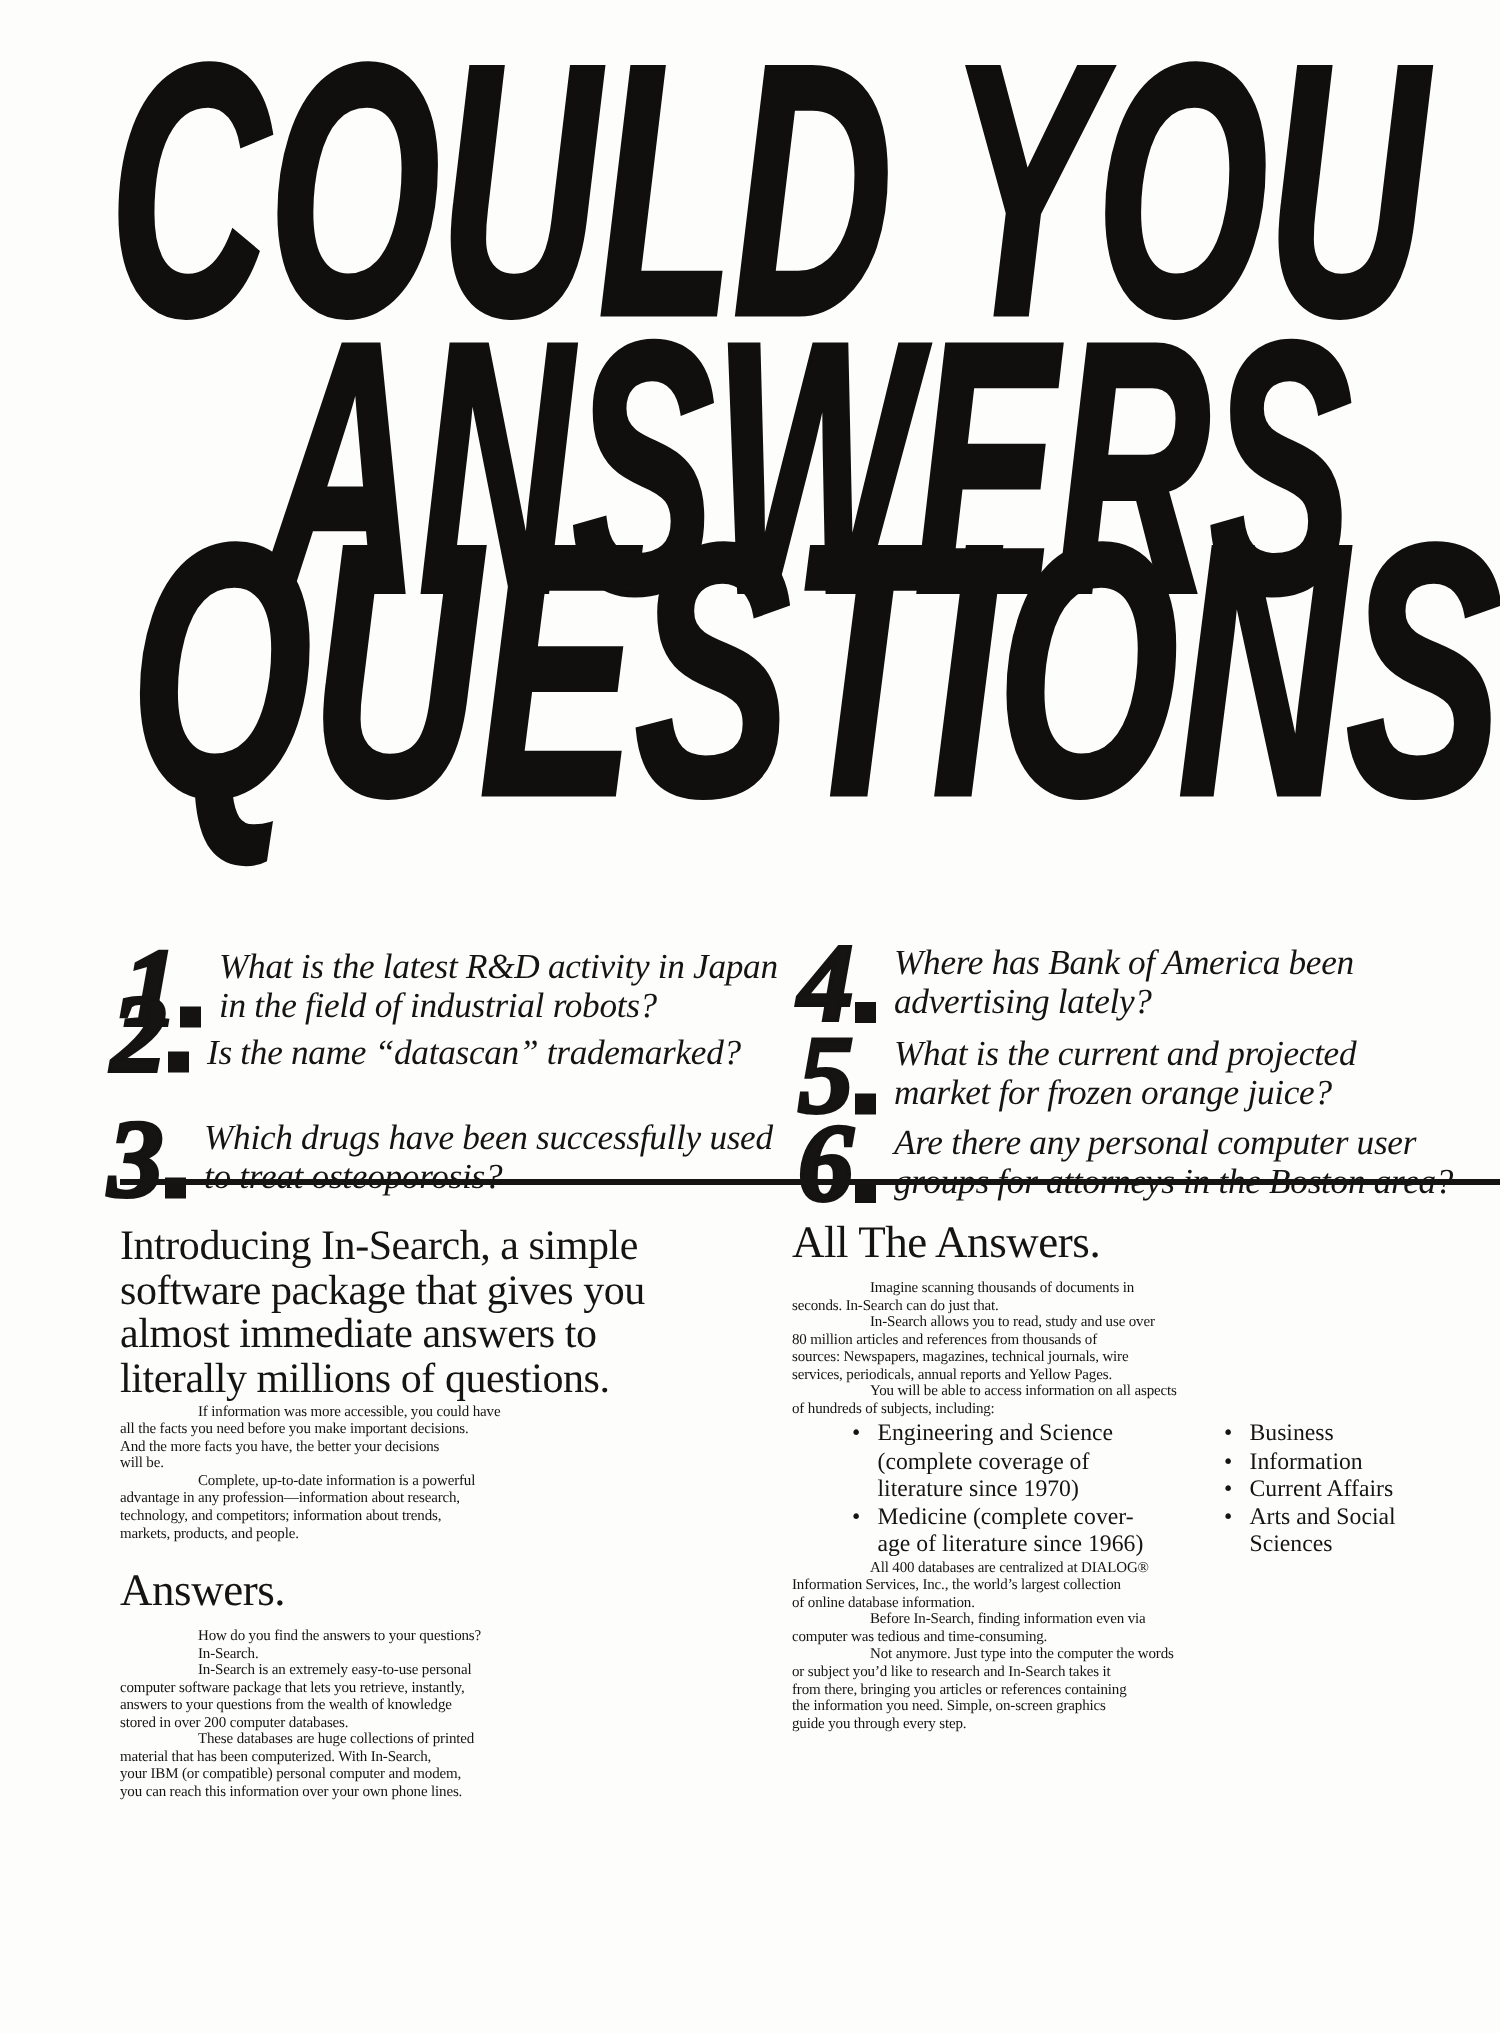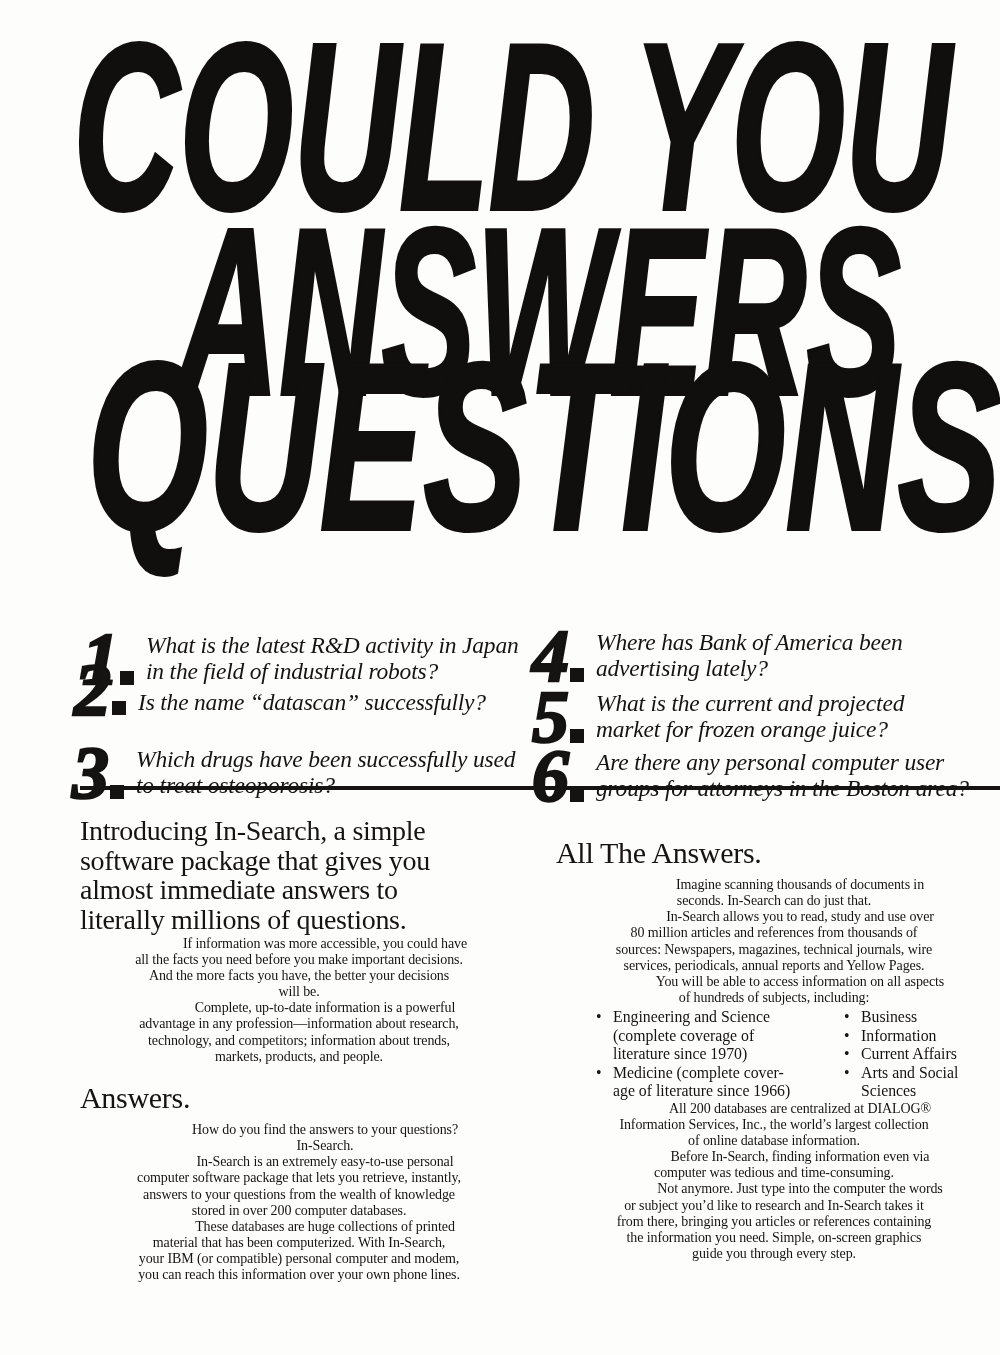--- a/index.html
+++ b/index.html
@@ -58,44 +58,43 @@
   }
   
   .rule{
     position:absolute;
     top:786px;left:80px;right:0;
     height:4px;
     background:#161412;
   }
   
   .col-left{position:absolute;left:80px;top:816px;width:438px;}
-  .col-right{position:absolute;left:528px;top:836px;width:436px;margin-left:28px;}
+  .col-right{position:absolute;left:528px;top:812px;width:436px;}
   .intro-heading{
     font-size:28px;
     line-height:1.06;
     font-weight:normal;
     margin:0 0 1px 0;
     white-space:pre-line;
     letter-spacing:-0.3px;
   }
   .section-heading{
     font-size:30px;
     font-weight:normal;
     margin:0 0 7px 0;
     letter-spacing:-0.3px;
   }
   .section-heading.spaced{margin-top:16px;}
   .body-para{
-    font-size:14px;
+    font-size:10px;
     line-height:1.155;
     margin:0;
     white-space:pre-line;
     text-indent:52px;
     letter-spacing:-0.1px;
-    text-align:center;
   }
   
   .bullets{
     display:flex;
     margin:2px 0 0 40px;
   }
   .bul-col1{width:248px;}
   .bul-col2{width:148px;}
   .bullet-item{
     display:flex;
@@ -123,21 +122,21 @@
   </span>
   <span class="q-text">What is the latest R&amp;D activity in Japan
 in the field of industrial robots?</span>
 </div>
 
 <div class="question" style="left:74px;top:645px;">
   <span class="q-num-group">
     <span>2</span>
     <span class="q-square"></span>
   </span>
-  <span class="q-text">Is the name “datascan” successfully?</span>
+  <span class="q-text">Is the name “datascan” trademarked?</span>
 </div>
 
 <div class="question" style="left:72px;top:702px;">
   <span class="q-num-group">
     <span>3</span>
     <span class="q-square"></span>
   </span>
   <span class="q-text">Which drugs have been successfully used
 to treat osteoporosis?</span>
 </div>
@@ -236,21 +235,21 @@
         <span class="bullet-text">Current Affairs</span>
       </div>
       <div class="bullet-item">
         <span class="bullet-marker">•</span>
         <span class="bullet-text">Arts and Social
 Sciences</span>
       </div>
     </div>
   </div>
 
-  <p class="body-para">All 200 databases are centralized at DIALOG®
+  <p class="body-para">All 400 databases are centralized at DIALOG®
 Information Services, Inc., the world’s largest collection
 of online database information.</p>
   <p class="body-para">Before In-Search, finding information even via
 computer was tedious and time-consuming.</p>
   <p class="body-para">Not anymore. Just type into the computer the words
 or subject you’d like to research and In-Search takes it
 from there, bringing you articles or references containing
 the information you need. Simple, on-screen graphics
 guide you through every step.</p>
 </div>

